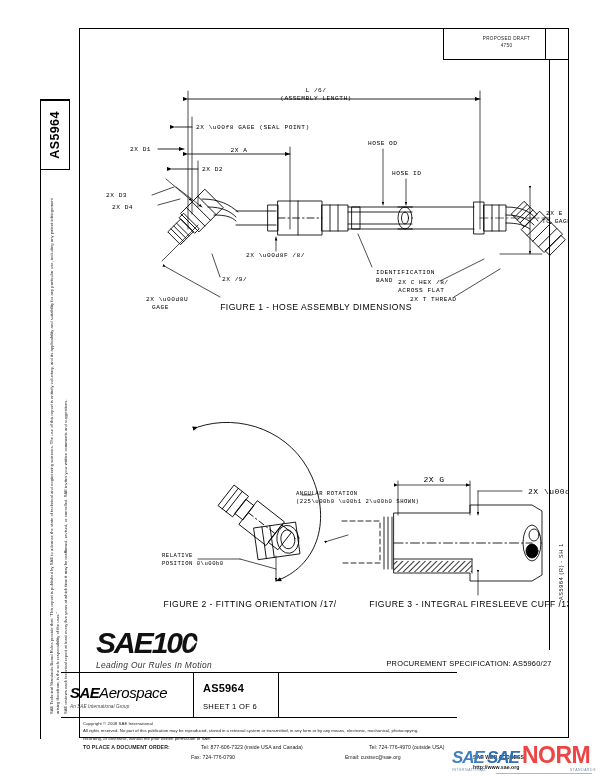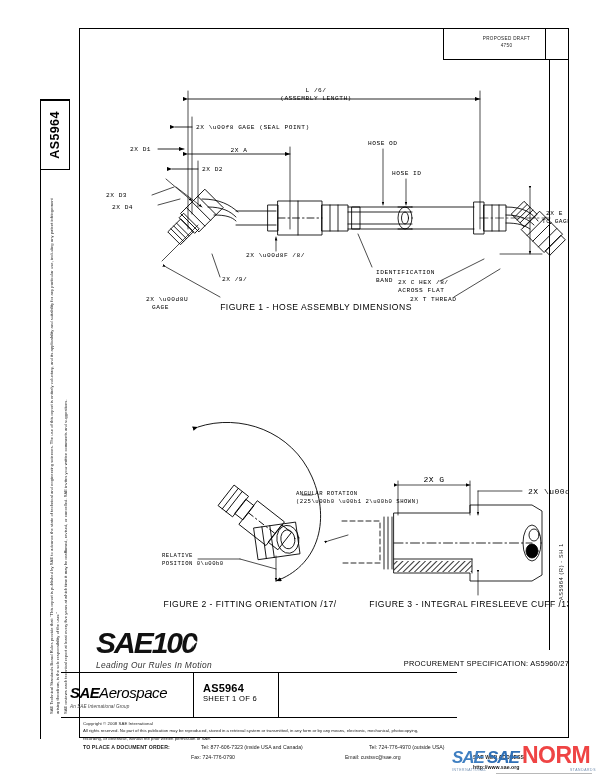--- a/index.html
+++ b/index.html
@@ -160,21 +160,21 @@
     font-size: 7.4px;
     padding: 4px 0 0 8px;
     letter-spacing: .25px;
   }
   #tb-procspec {
     position: absolute;
     left: 369px; top: 655px;
     width: 200px; height: 17px;
     font-size: 7.4px;
     padding-top: 4px;
-    text-align: right;
+    text-align: center;
     letter-spacing: .25px;
   }
 
   #tb-main {
     position: absolute;
     left: 61px; top: 672px;
     width: 396px; height: 46px;
     border-top: 1.4px solid #000;
     border-bottom: 1.4px solid #000;
     display: flex;
@@ -231,21 +231,21 @@
     padding: 9px 0 0 9px;
   }
   #tb-num-cell .docnum {
     font-size: 11px;
     font-weight: bold;
     letter-spacing: .2px;
   }
   #tb-num-cell .sheet {
     font-size: 7.6px;
     letter-spacing: .3px;
-    margin-top: 0;
+    margin-top: 8px;
   }
   #tb-blank-cell { flex: 1; }
 
   
   #footer {
     position: absolute;
     left: 83px; top: 721px;
     width: 500px;
     font-size: 4.3px;
     line-height: 1.5;

